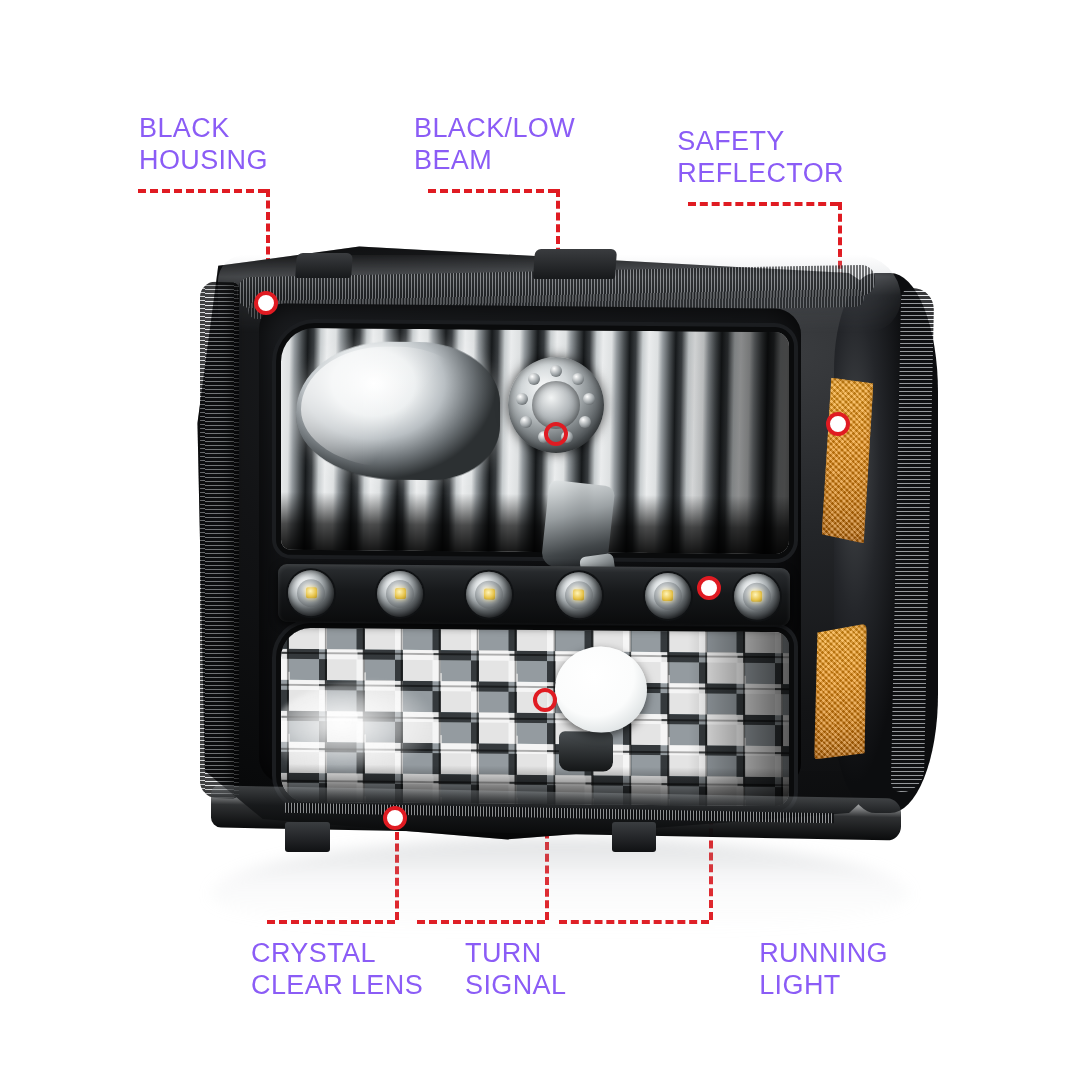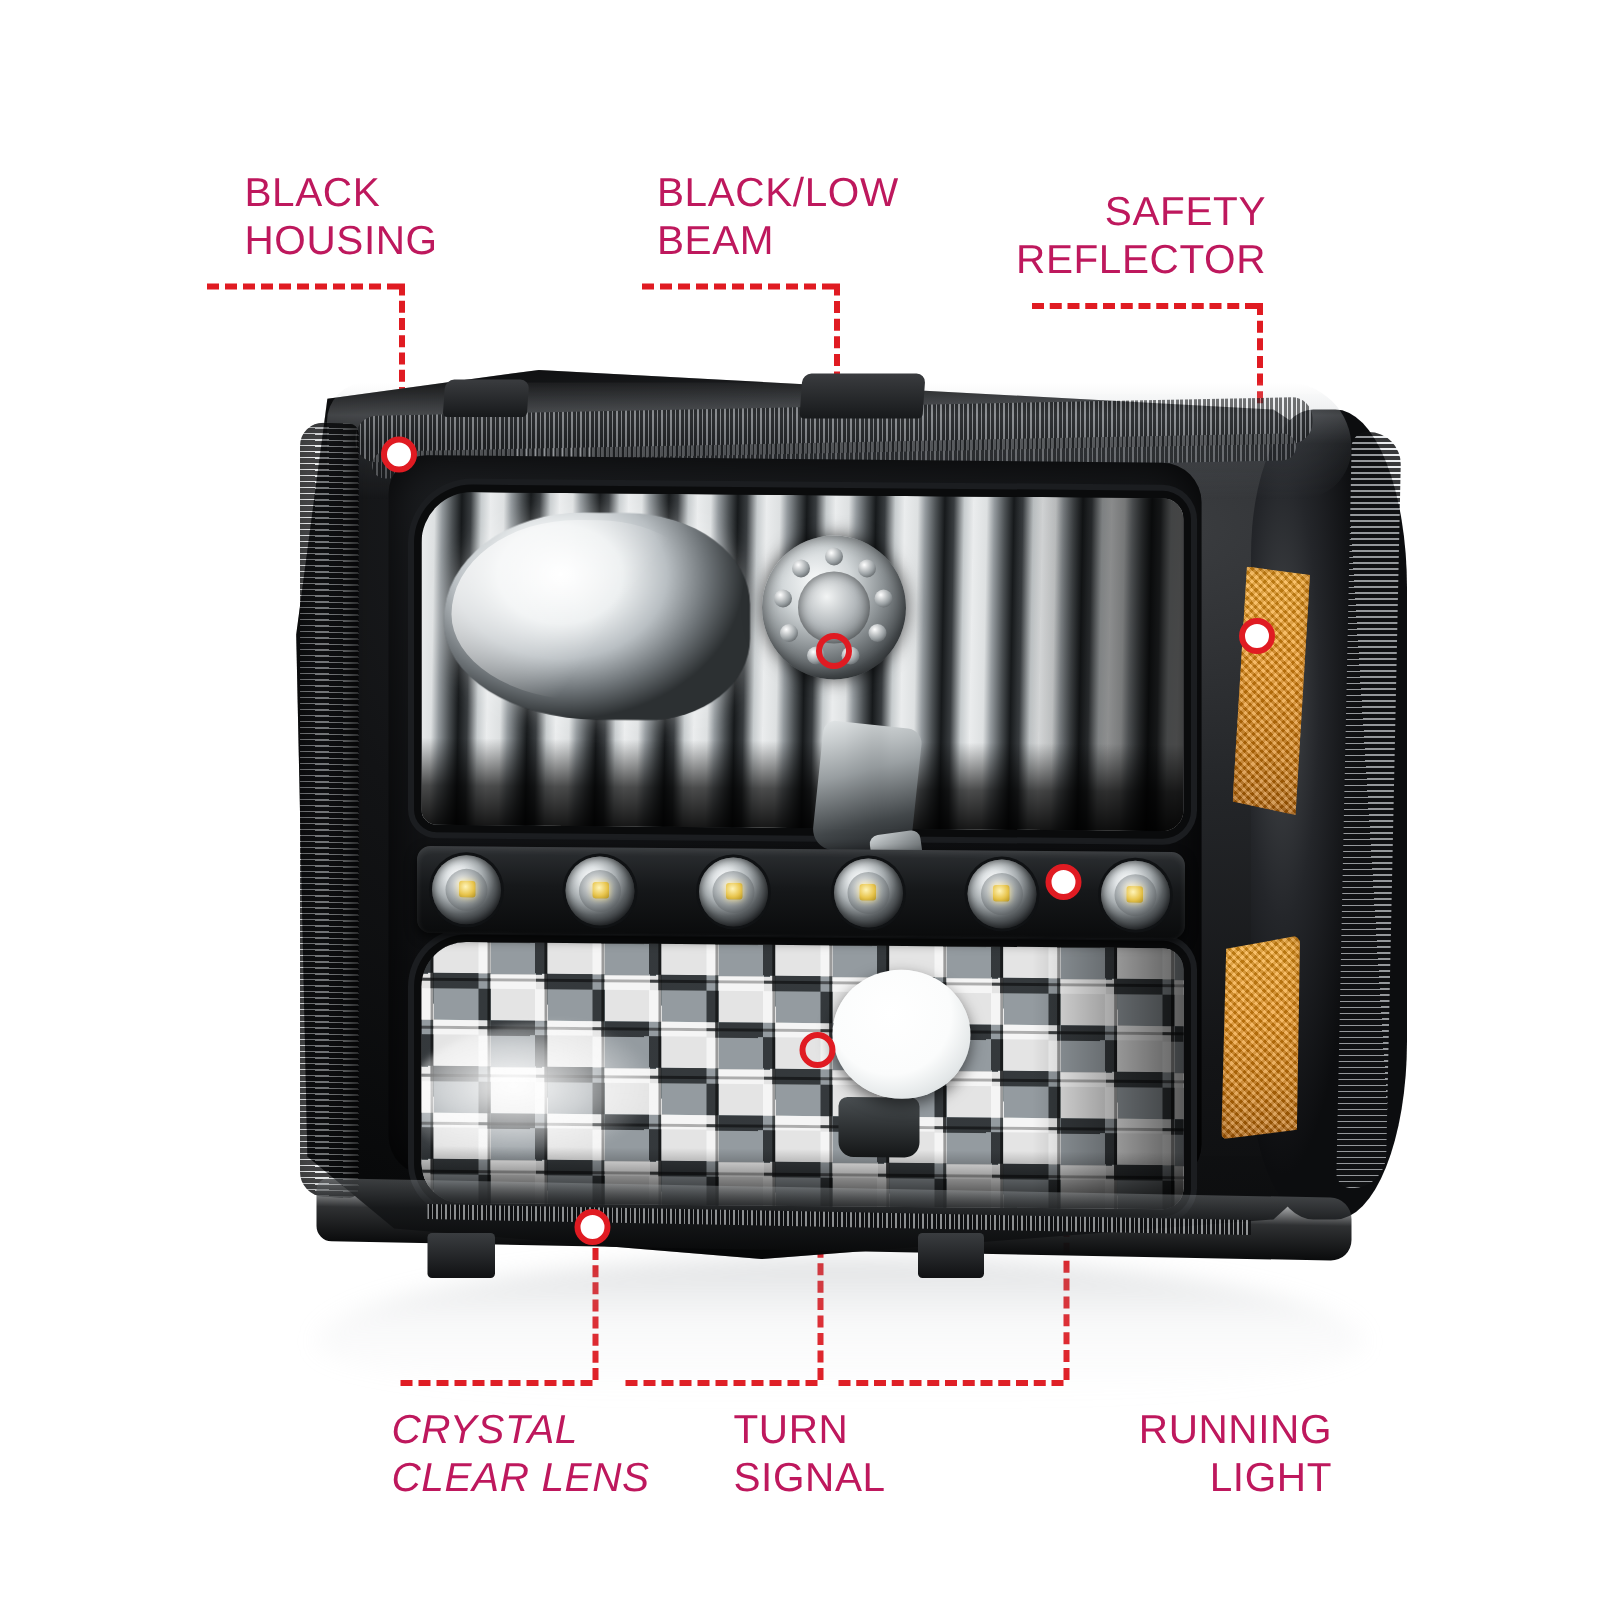--- a/index.html
+++ b/index.html
@@ -11,27 +11,26 @@
     -webkit-font-smoothing:antialiased;
   }
   #stage{ position:absolute; inset:0; }
 
   
   .callout-label{
     position:absolute;
     font-size:27px;
     line-height:1.18;
     letter-spacing:.4px;
-    color:#be185d;
+    color:#8b5cf6;
     font-weight:400;
     white-space:pre-line;
-    margin-left:24px;
   }
   .callout-label.left-align{ text-align:left; }
-  .callout-label.right-align{ text-align:right; }
+  .callout-label.right-align{ text-align:left; }
 
   
   .dash-h, .dash-v{ position:absolute; }
   .dash-h{
     height:0;
     border-top:4px dashed var(--accent,#e01b22);
   }
   .dash-v{
     width:0;
     border-left:4px dashed var(--accent,#e01b22);
@@ -470,21 +469,21 @@
       <div class="callout-label left-align" style="left: 414px; top: 113px;">BLACK/LOW
 BEAM</div>
       <div class="dash-h" style="left: 428px; top: 189px; width: 128px;"></div>
       <div class="dash-v" style="left: 556px; top: 189px; height: 231px;"></div>
       <div class="marker hollow" style="left: 556px; top: 434px;"></div>
       <div class="callout-label right-align" style="right: 236px; left: auto; top: 126px;">SAFETY
 REFLECTOR</div>
       <div class="dash-h" style="left: 688px; top: 202px; width: 150px;"></div>
       <div class="dash-v" style="left: 838px; top: 202px; height: 208px;"></div>
       <div class="marker filled" style="left: 838px; top: 424px;"></div>
-      <div class="callout-label left-align" style="left: 237px; top: 938px; font-style: italic;">CRYSTAL
+      <div class="callout-label left-align" style="left: 251px; top: 938px;">CRYSTAL
 CLEAR LENS</div>
       <div class="dash-h" style="left: 267px; top: 920px; width: 128px;"></div>
       <div class="dash-v" style="left: 395px; top: 832px; height: 88px;"></div>
       <div class="marker filled" style="left: 395px; top: 818px;"></div>
       <div class="callout-label left-align" style="left: 465px; top: 938px;">TURN
 SIGNAL</div>
       <div class="dash-h" style="left: 417px; top: 920px; width: 128px;"></div>
       <div class="dash-v" style="left: 545px; top: 714px; height: 206px;"></div>
       <div class="marker hollow" style="left: 545px; top: 700px;"></div>
       <div class="callout-label right-align" style="right: 192px; left: auto; top: 938px;">RUNNING

